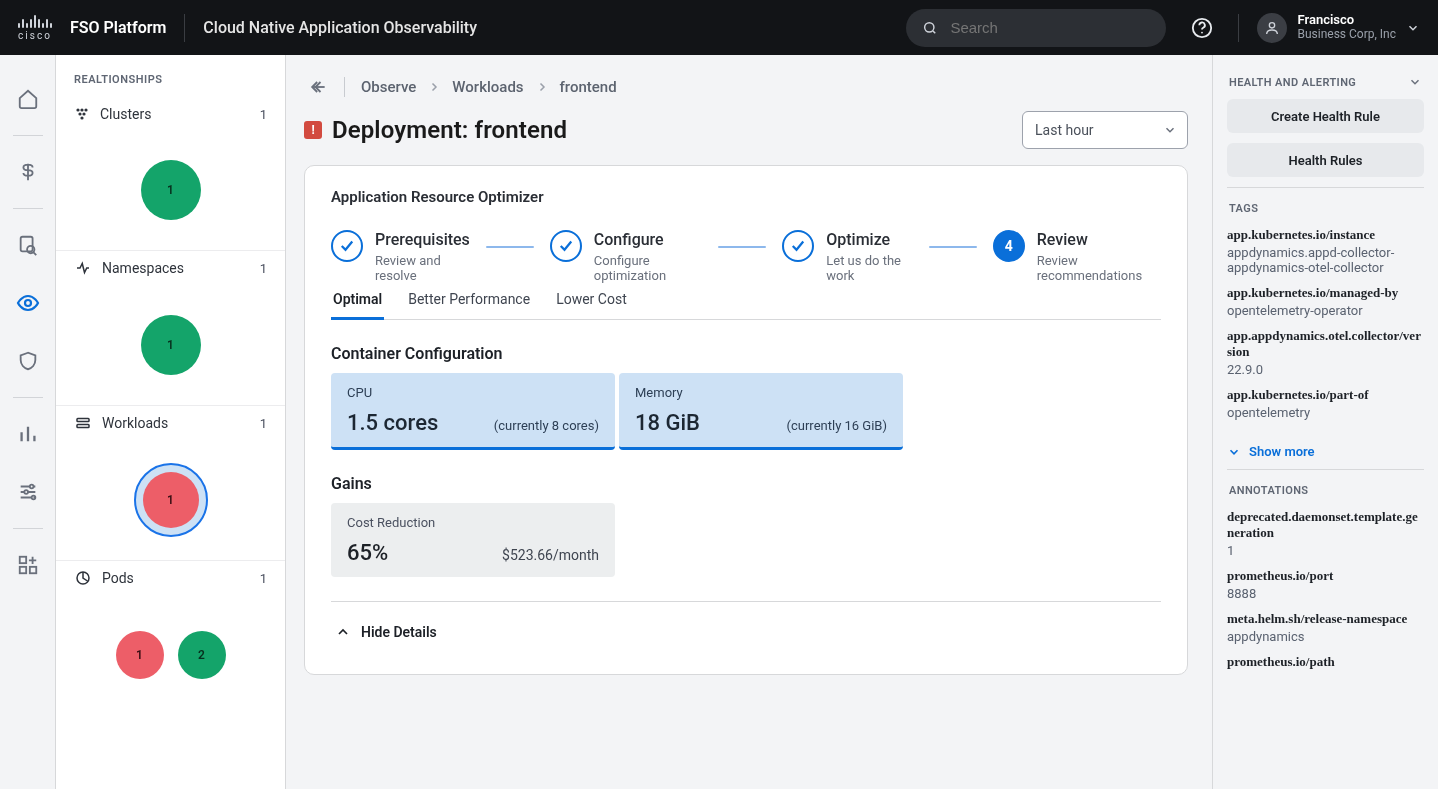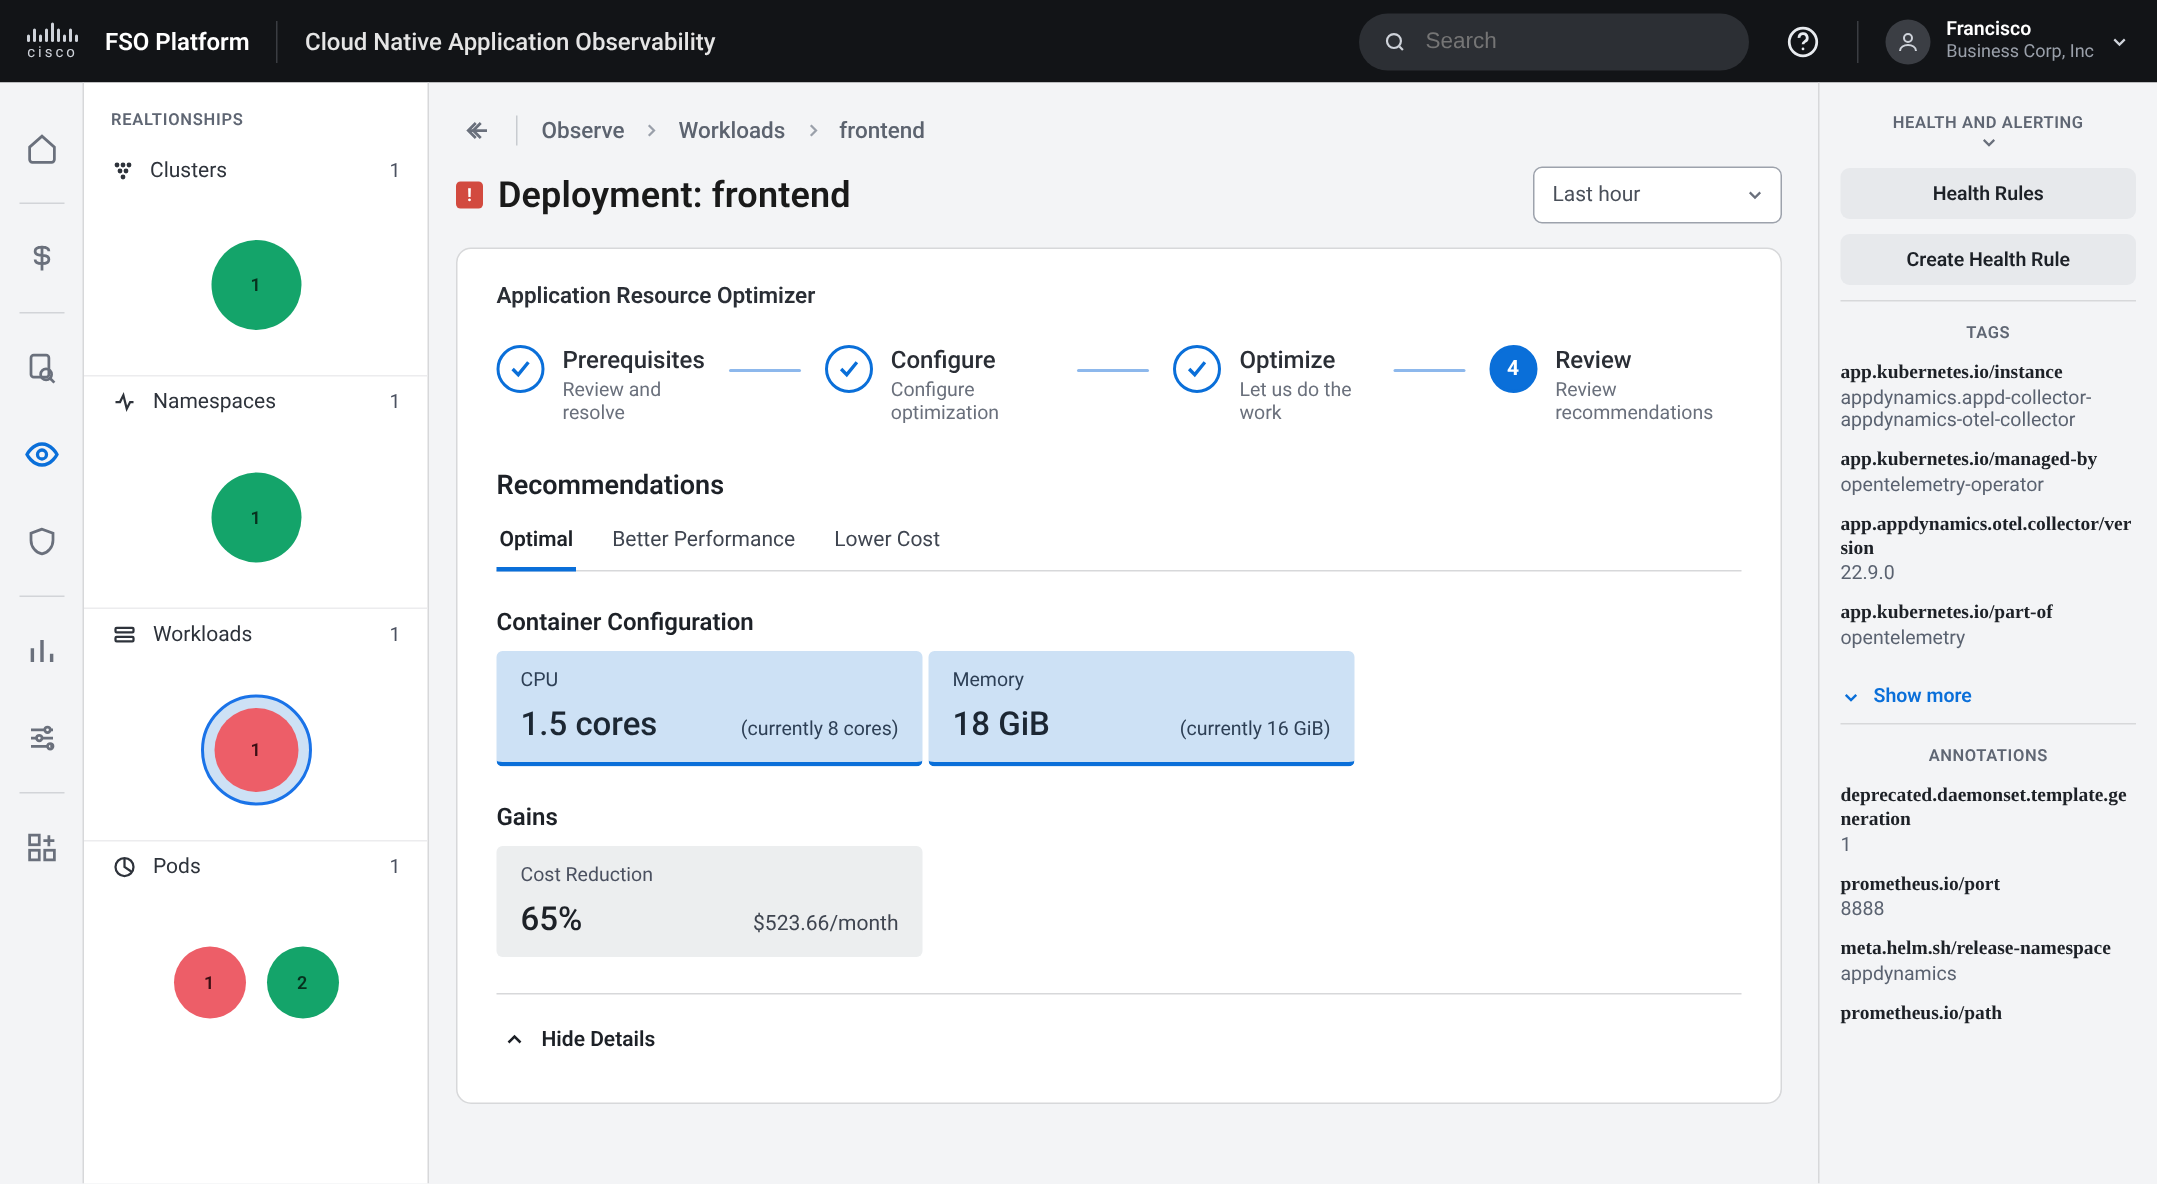--- a/index.html
+++ b/index.html
@@ -93,21 +93,21 @@
   .card .cur{font-size:13px;color:#2d3f55;}
   .gain{display:flex;gap:12px;}
   .gcard{flex:1;max-width:284px;background:#eceeef;border-radius:4px;padding:12px 16px;}
   .gcard .ct{font-size:13px;color:#4b5160;margin-bottom:10px;}
   .gcard .row{display:flex;align-items:baseline;justify-content:space-between;}
   .gcard .val{font-size:22px;font-weight:500;color:#1d2127;}
   .gcard .per{font-size:14px;color:#3f4550;}
   .hide-det{display:flex;align-items:center;gap:10px;padding:22px 4px 12px;border-top:1px solid var(--border);margin-top:24px;font-size:14px;font-weight:600;color:#1d2127;}
   
   .right{width:226px;background:var(--bg);border-left:1px solid var(--border);padding:16px 14px;overflow:auto;}
-  .rh{display:flex;align-items:center;justify-content:space-between;font-size:11px;font-weight:600;color:#5f6673;letter-spacing:.4px;padding:4px 2px 10px;flex-direction:column;}
+  .rh{display:flex;align-items:center;justify-content:space-between;font-size:11px;font-weight:600;color:#5f6673;letter-spacing:.4px;padding:4px 2px 10px;}
   .btn{display:flex;align-items:center;justify-content:center;height:34px;border-radius:6px;background:#e7e9ec;font-size:13px;font-weight:600;color:#1d2127;margin-bottom:10px;}
   .rhr{height:1px;background:var(--border);margin:10px 0;}
   .tagk{font-size:13px;font-weight:600;color:#1d2127;margin-top:10px;word-break:break-word;font-family:Liberation Serif, serif;}
   .tagv{font-size:13px;color:#5a6270;margin-top:2px;word-break:break-word;}
   .showmore{display:flex;align-items:center;gap:8px;color:var(--blue);font-size:13px;font-weight:600;margin-top:24px;}
   svg{display:block;}
 </style>
 </head>
 <body>
 
@@ -374,21 +374,20 @@
           <div class="conn"></div>
           <div class="step">
             <div class="step-ic fill">4</div>
             <div class="labz">
               <span class="sl-t">Review</span>
               <span class="sl-s">Review recommendations</span>
             </div>
           </div>
         </div>
 
-      <div class="section-h">Recommendations</div>
       <div class="tabs" id="tabs">
           <div class="tab active">Optimal</div>
           <div class="tab">Better Performance</div>
           <div class="tab">Lower Cost</div>
         </div>
 
       <div class="sub-h">Container Configuration</div>
       <div class="cfg" id="cfg">
           <div class="card">
             <div class="ct">CPU</div>
@@ -426,22 +425,22 @@
     </div>
   </div>
 
   <div class="right">
     <div class="rh">
       <span>HEALTH AND ALERTING</span>
       <svg width="14" height="14" viewBox="0 0 24 24" fill="none" stroke="#6a707c" stroke-width="2.5">
           <path d="m6 9 6 6 6-6"></path>
         </svg>
     </div>
+    <div class="btn">Create Health Rule</div>
     <div class="btn">Health Rules</div>
-    <div class="btn">Create Health Rule</div>
     <div class="rhr"></div>
     <div class="rh" style="padding-bottom:2px">
         <span>TAGS</span>
       </div>
     <div id="tags">
         <div class="tagk">app.kubernetes.io/instance</div>
         <div class="tagv">appdynamics.appd-collector-appdynamics-otel-collector</div>
         <div class="tagk">app.kubernetes.io/managed-by</div>
         <div class="tagv">opentelemetry-operator</div>
         <div class="tagk">app.appdynamics.otel.collector/version</div>

